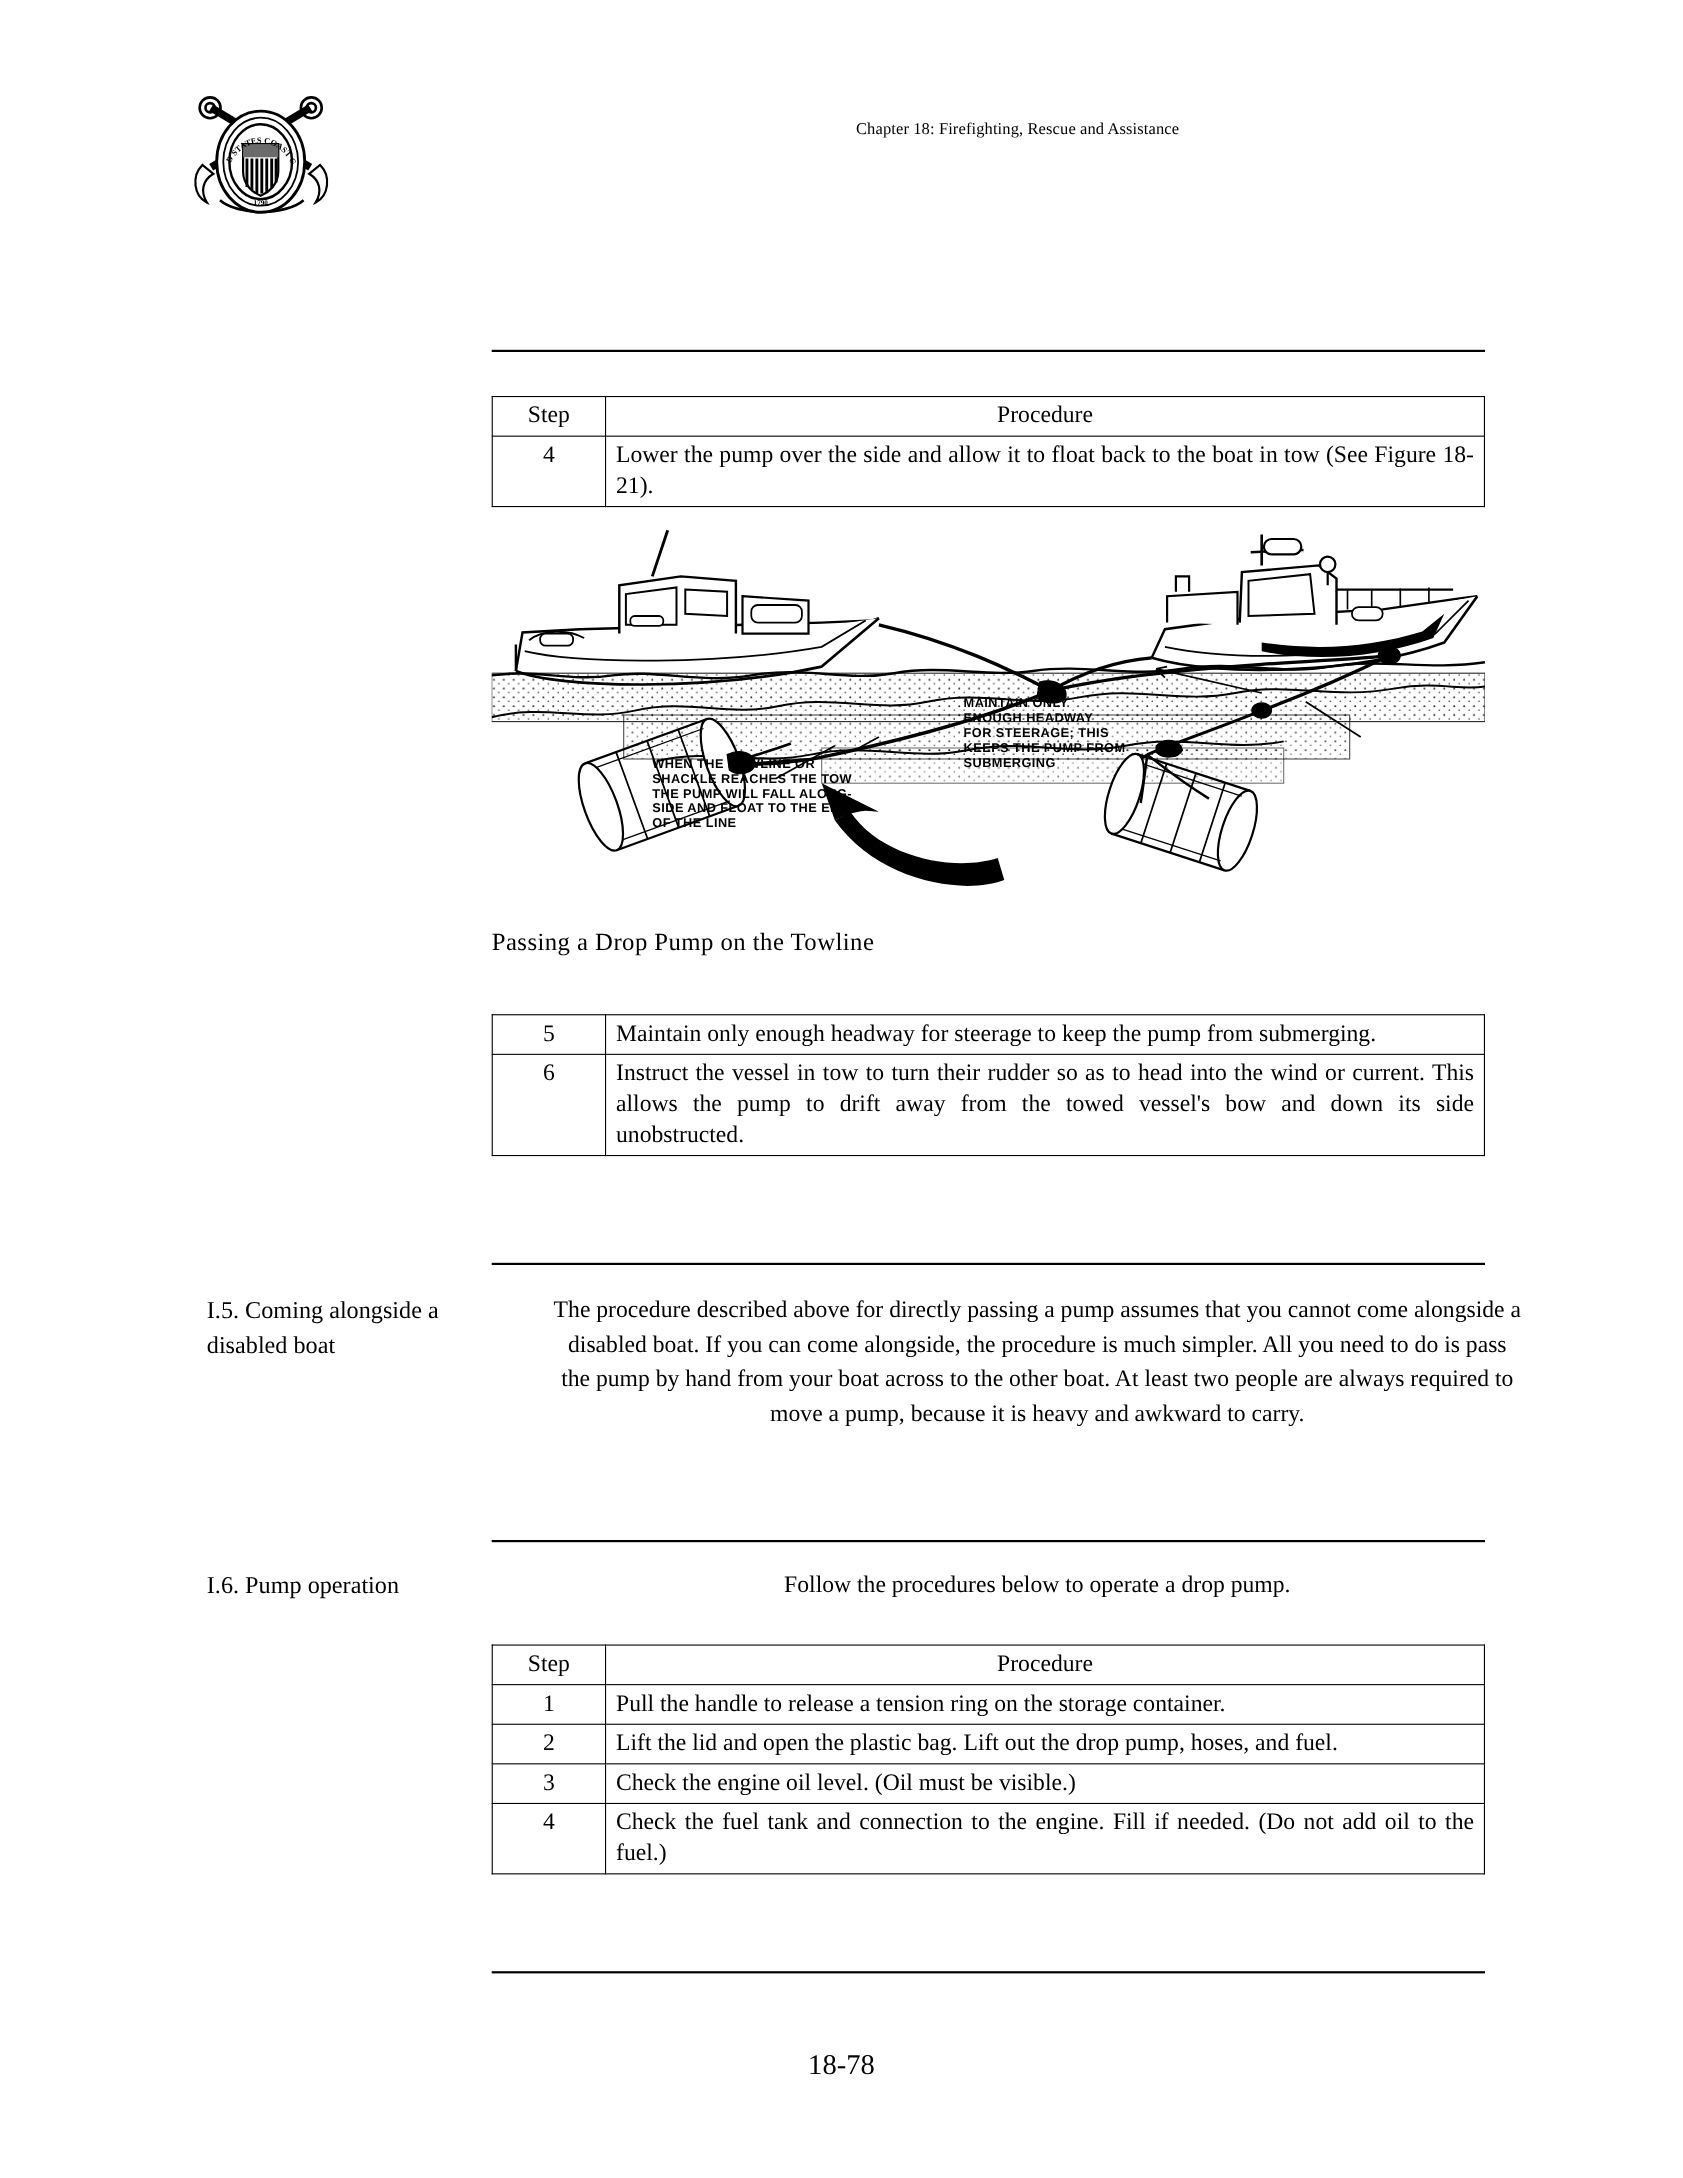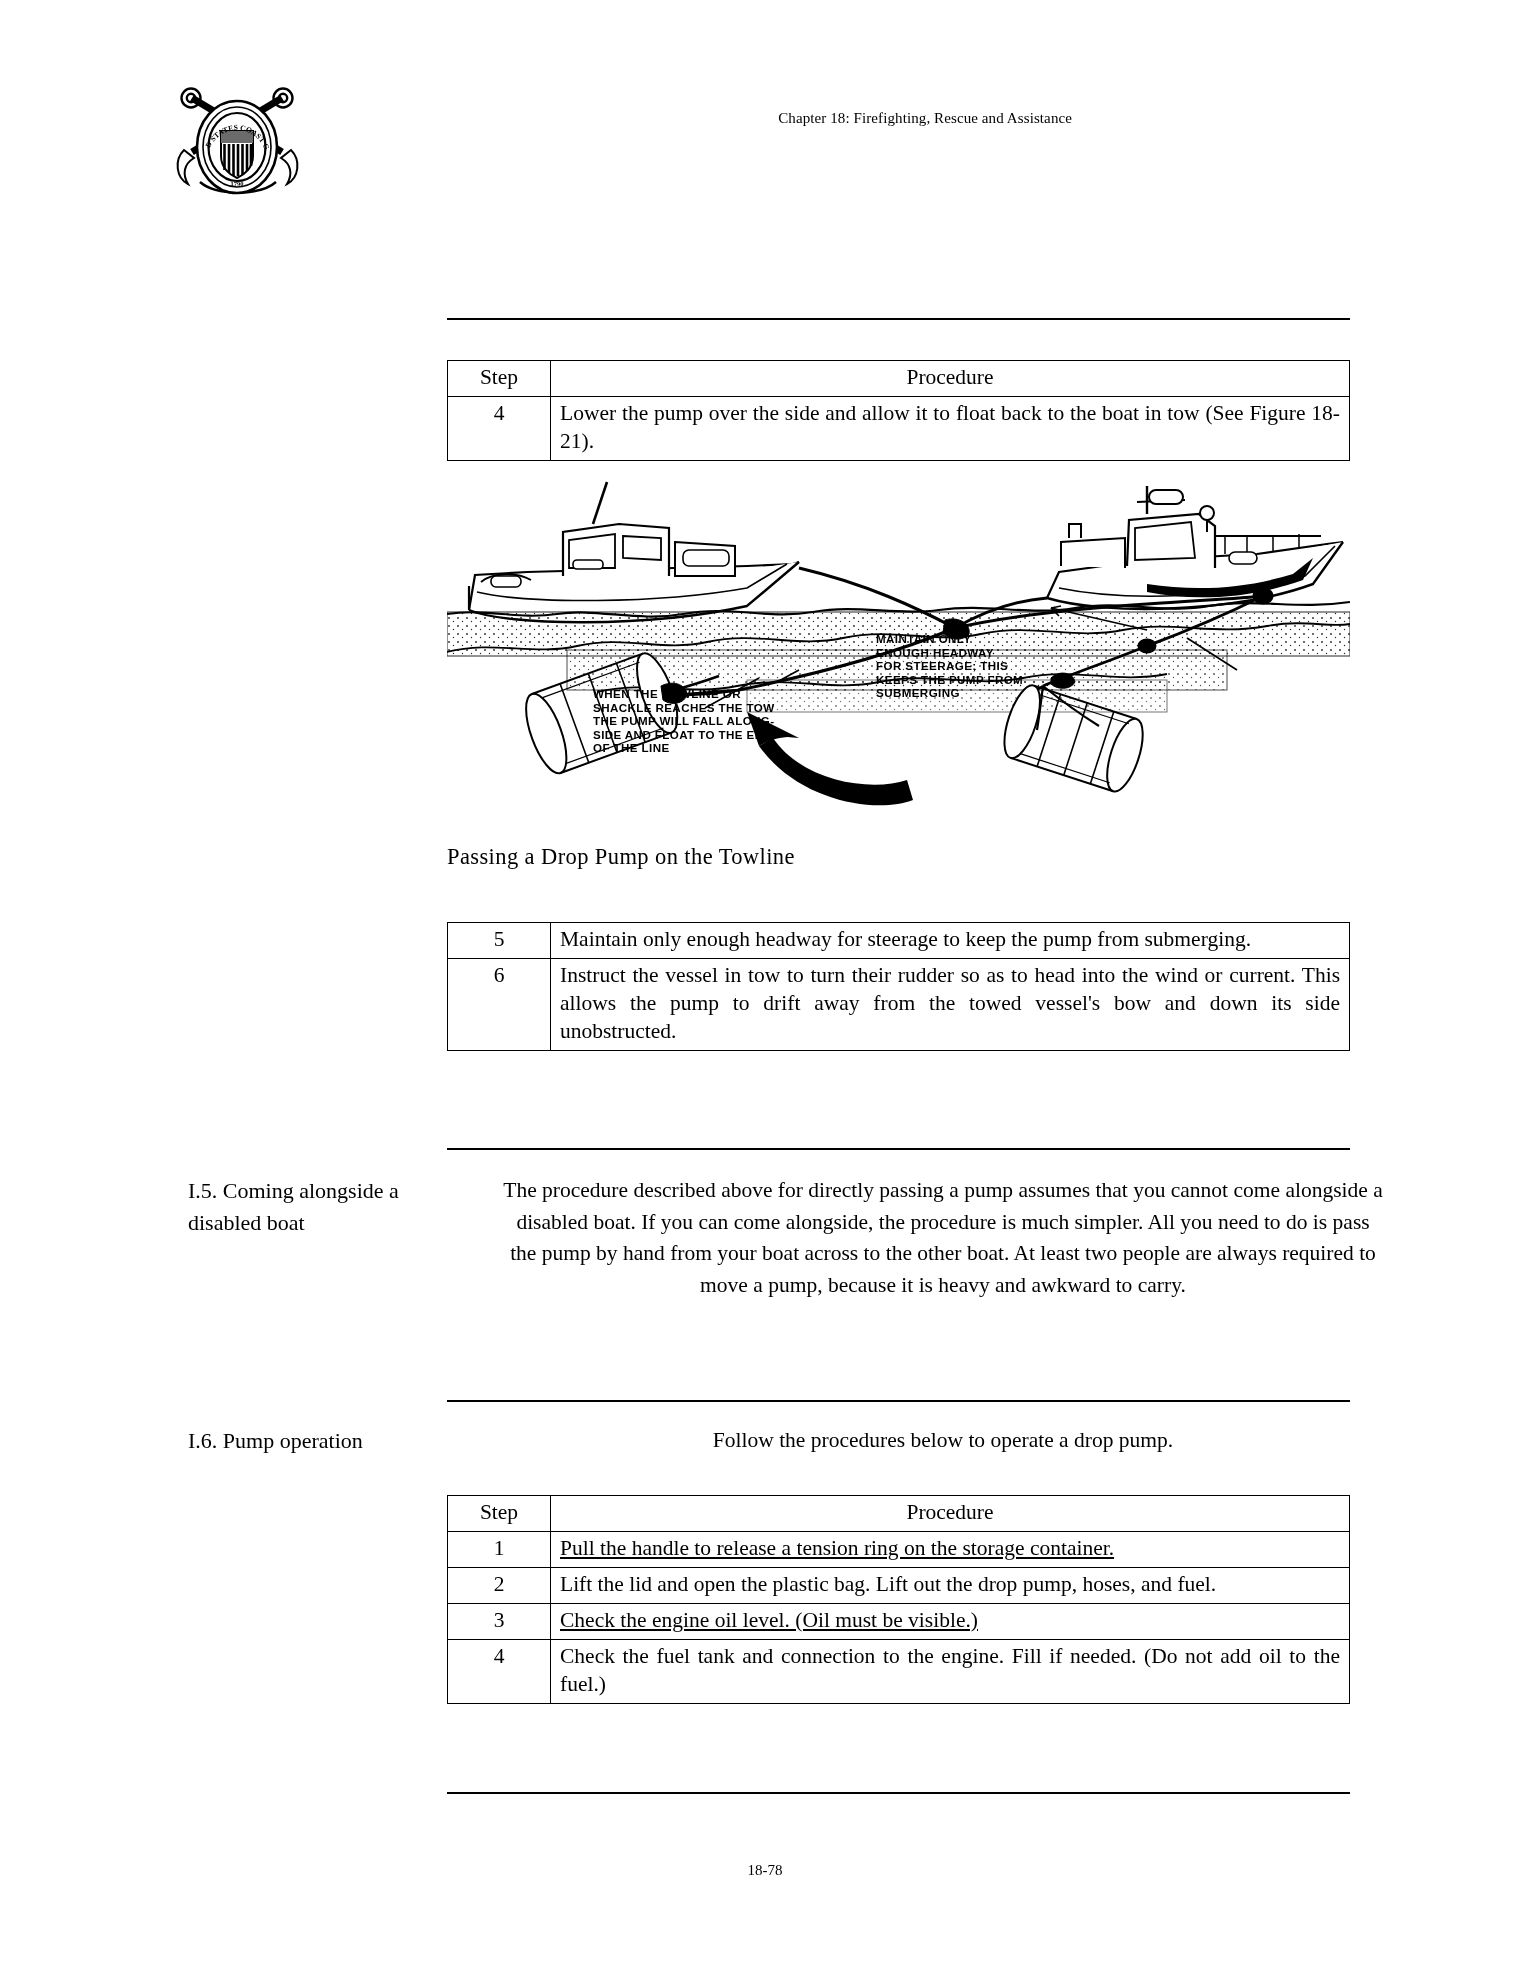--- a/index.html
+++ b/index.html
@@ -78,21 +78,20 @@
   .proc-table .hdr td {
     text-align: center;
   }
   .proc-table .just {
     text-align: justify;
     text-justify: inter-word;
     hyphens: none;
   }
   .proc-table .noj {
     text-align: left;
-    text-decoration: underline;
   }
 
   
   #figure-wrap {
     position: absolute;
     left: 447px;
     top: 480px;
     width: 903px;
     height: 355px;
   }
@@ -124,21 +123,21 @@
     margin-left: 44px;
   }
 
   
   #footer {
     position: absolute;
     left: 0;
     right: 0;
     top: 1862px;
     text-align: center;
-    font-size: 15px;
+    font-size: 26px;
   }
 </style>
 </head>
 <body>
 
 <div id="page">
 
   <div id="header">
 
     <div id="seal">

